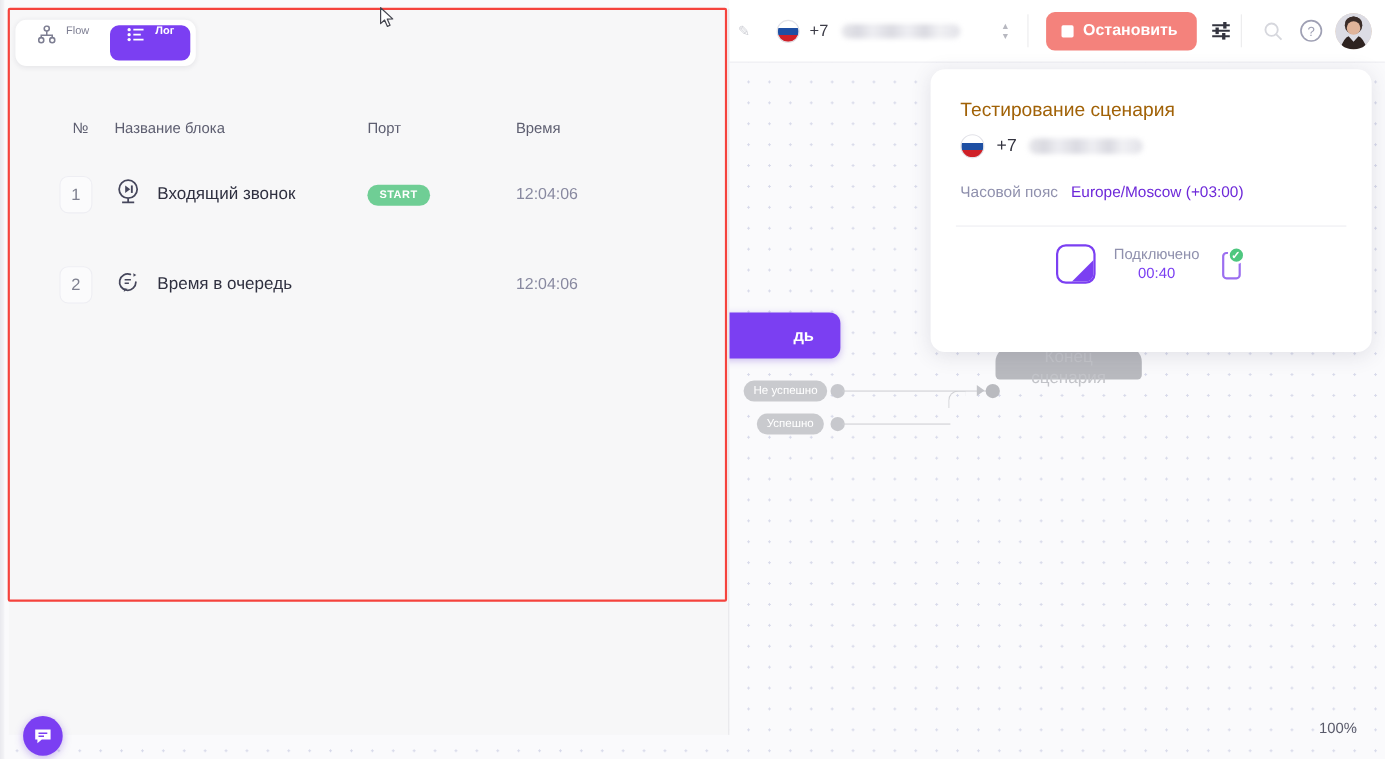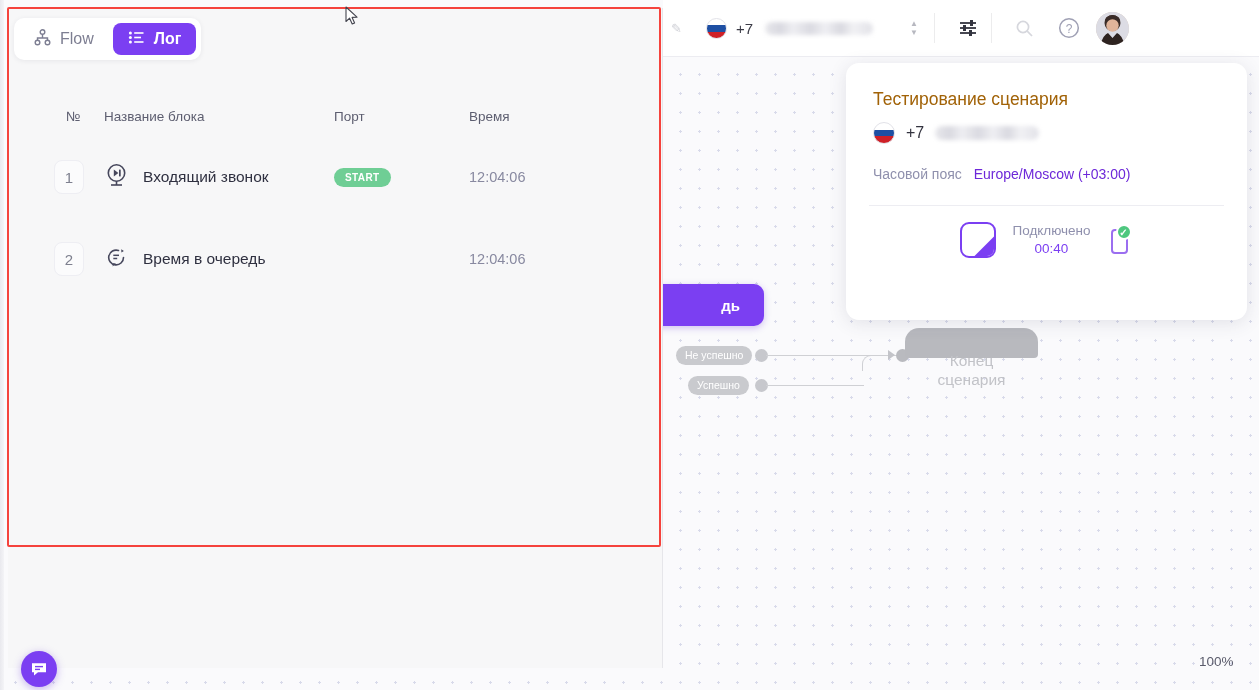--- a/index.html
+++ b/index.html
@@ -52,24 +52,24 @@
     border-left: 1.5px solid #cfd0d4; border-top: 1.5px solid #cfd0d4;
     border-top-left-radius: 9px; border-right: 0; border-bottom: 0;
   }
   .arrow-head {
     position: absolute; left: 888px; top: 350px;
     width: 0; height: 0;
     border-left: 7px solid #c3c4c9;
     border-top: 5px solid transparent; border-bottom: 5px solid transparent;
   }
   .node-end {
-    position: absolute; left: 905px; top: 328px;
+    position: absolute; left: 905px; top: 315px;
     width: 133px; height: 90px;
     display: flex; flex-direction: column;
-    align-items: center; justify-content: center;
+    align-items: center; justify-content: flex-start;
     text-align: center;
   }
   .node-end-cap {
     position: absolute; left: 0; top: 0; width: 133px; height: 30px;
     background: #b8b9be; border-radius: 14px 14px 4px 4px;
   }
   .node-end-label {
     position: relative; color: #c2c3c8; font-size: 15.5px;
     line-height: 19px; padding-bottom: 6px;
   }
@@ -185,23 +185,23 @@
     background: #f7f7f8;
     border-right: 1px solid #e6e6ea;
   }
   .tabs {
     position: absolute; left: 6px; top: 10px;
     background: #fff; border-radius: 10px;
     padding: 5px; display: flex; gap: 4px;
     box-shadow: 0 1px 5px rgba(40,40,70,.08);
   }
   .tab {
-    display: flex; align-items: center; gap: 9px;
+    display: flex; gap: 9px;
     height: 32px; padding: 0 15px; border-radius: 8px;
-    font-size: 16px; color: #7d7e92; cursor: pointer; white-space: nowrap;
+    font-size: 10px; color: #7d7e92; cursor: pointer; white-space: nowrap;
   }
   .tab.active { background: #7b3ff2; color: #fff; font-weight: bold; }
 
   .log-table { position: absolute; left: 0; top: 88px; width: 655px; }
   .log-head {
     display: flex; align-items: center; height: 40px;
     font-size: 13.5px; color: #5d5e70;
   }
   .log-row {
     display: flex; align-items: center; height: 82px;
@@ -298,20 +298,24 @@
       <span class="phone-prefix">+7</span>
       <div class="blur-bar blur-phone"></div>
       <div class="stepper">
         <span>▲</span>
           <span>▼</span>
       </div>
     </div>
 
     <div class="vline"></div>
 
+    <button class="btn-stop">
+      <span class="stop-square"></span>
+      <span>Остановить</span>
+    </button>
 
     <div class="tb-icon">
       <svg width="20" height="20" viewBox="0 0 20 20">
         <line x1="2" y1="5" x2="18" y2="5" stroke="#33343f" stroke-width="1.8"></line>
         <line x1="2" y1="10" x2="18" y2="10" stroke="#33343f" stroke-width="1.8"></line>
         <line x1="2" y1="15" x2="18" y2="15" stroke="#33343f" stroke-width="1.8"></line>
         <rect x="12" y="2" width="3" height="6" fill="#33343f"></rect>
         <rect x="5" y="7" width="3" height="6" fill="#33343f"></rect>
         <rect x="11" y="12" width="3" height="6" fill="#33343f"></rect>
       </svg>

